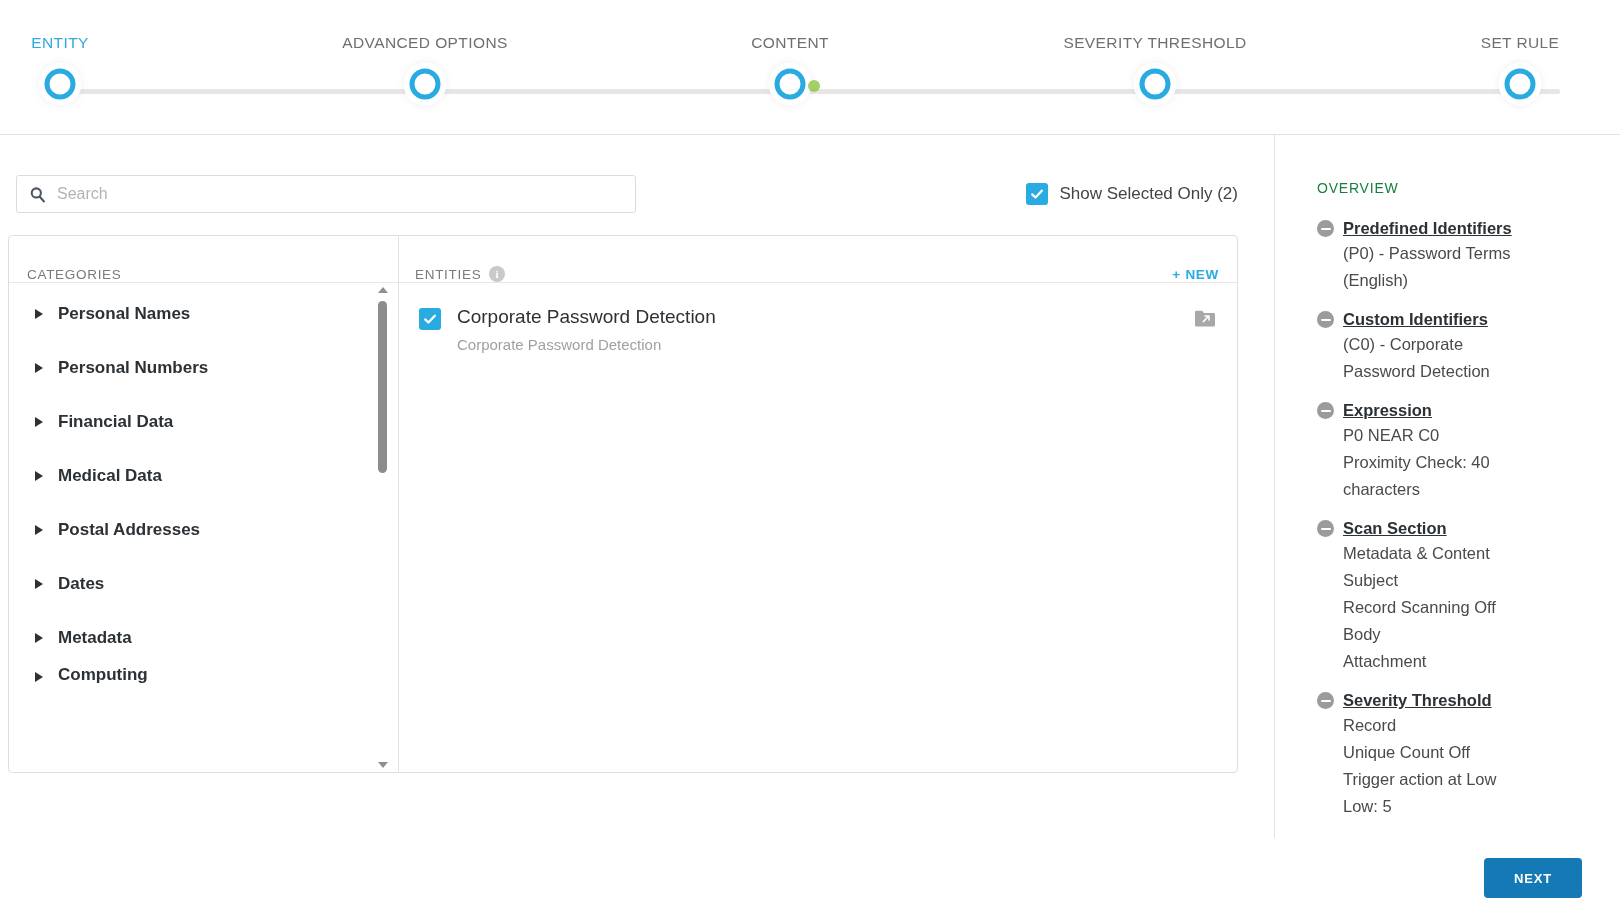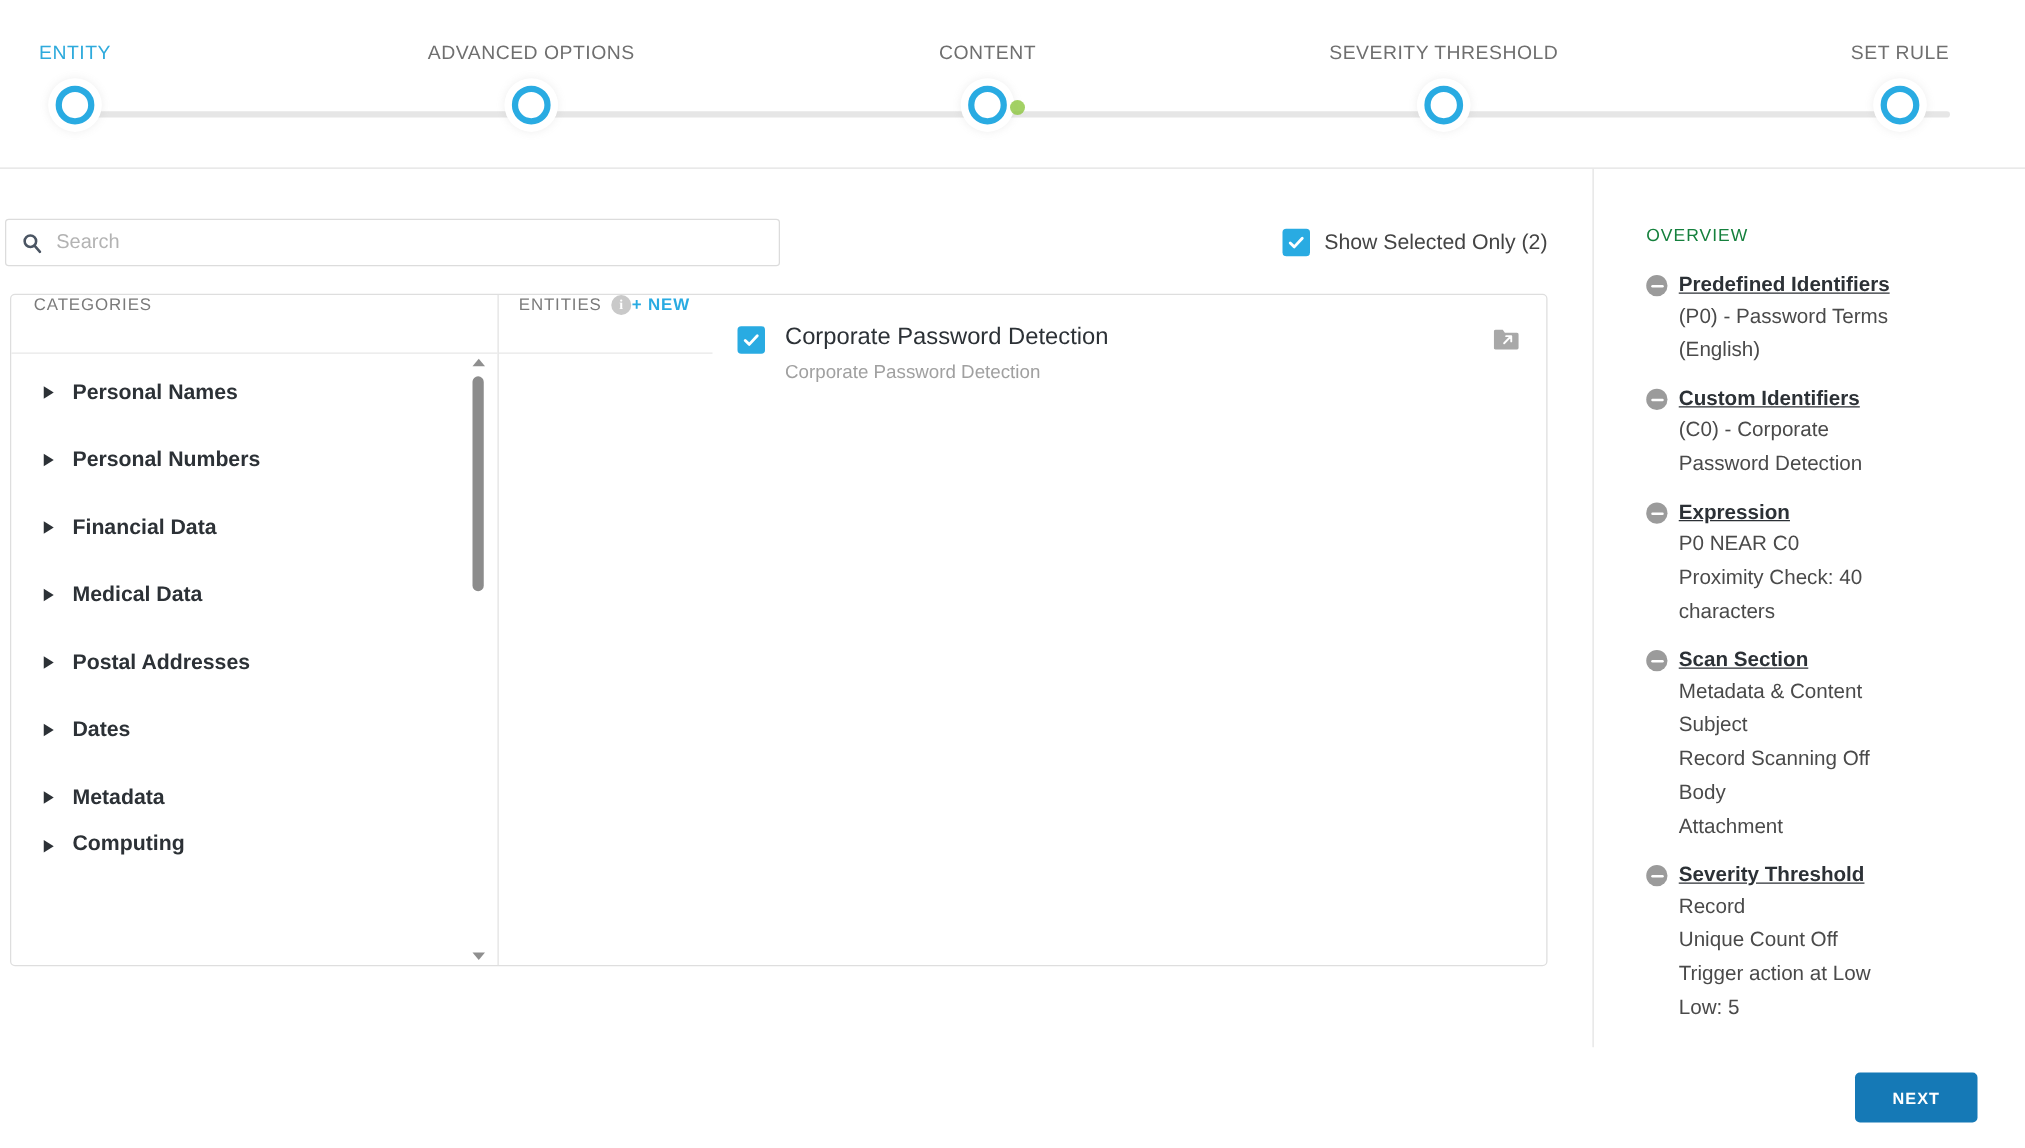--- a/index.html
+++ b/index.html
@@ -87,21 +87,21 @@
     width: 345px;
     flex: 0 0 345px;
     padding: 45px 22px 0 42px;
     overflow: hidden;
   }
 
   
   .search-row {
     display: flex;
     align-items: center;
-    padding: 40px 36px 0 4px;
+    padding: 40px 36px 0 16px;
   }
   .search-box {
     position: relative;
     width: 620px; height: 38px;
     border: 1px solid #dcdcdc;
     border-radius: 3px;
     background: #fff;
     display: flex; align-items: center;
     padding-left: 12px;
   }
@@ -142,25 +142,25 @@
     display: flex;
     overflow: hidden;
     background: #fff;
   }
   .col-categories {
     width: 390px; flex: 0 0 390px;
     border-right: 1px solid #e2e2e2;
     display: flex; flex-direction: column;
     position: relative;
   }
-  .col-entities { flex: 1 1 auto; display: flex; flex-direction: row; }
+  .col-entities { flex: 1 1 auto; display: flex; flex-direction: column; }
 
   .col-head {
     height: 47px;
-    display: flex; align-items: flex-start;
+    display: flex; align-items: flex-end;
     padding: 0 18px;
     border-bottom: 1px solid #e8e8e8;
     font-size: 13.5px;
     letter-spacing: .7px;
     color: #7a7a7a;
   }
   .col-head.entities { padding-left: 16px; }
   .info-icon {
     display: inline-flex; align-items:center; justify-content:center;
     width: 16px; height: 16px; border-radius: 50%;

